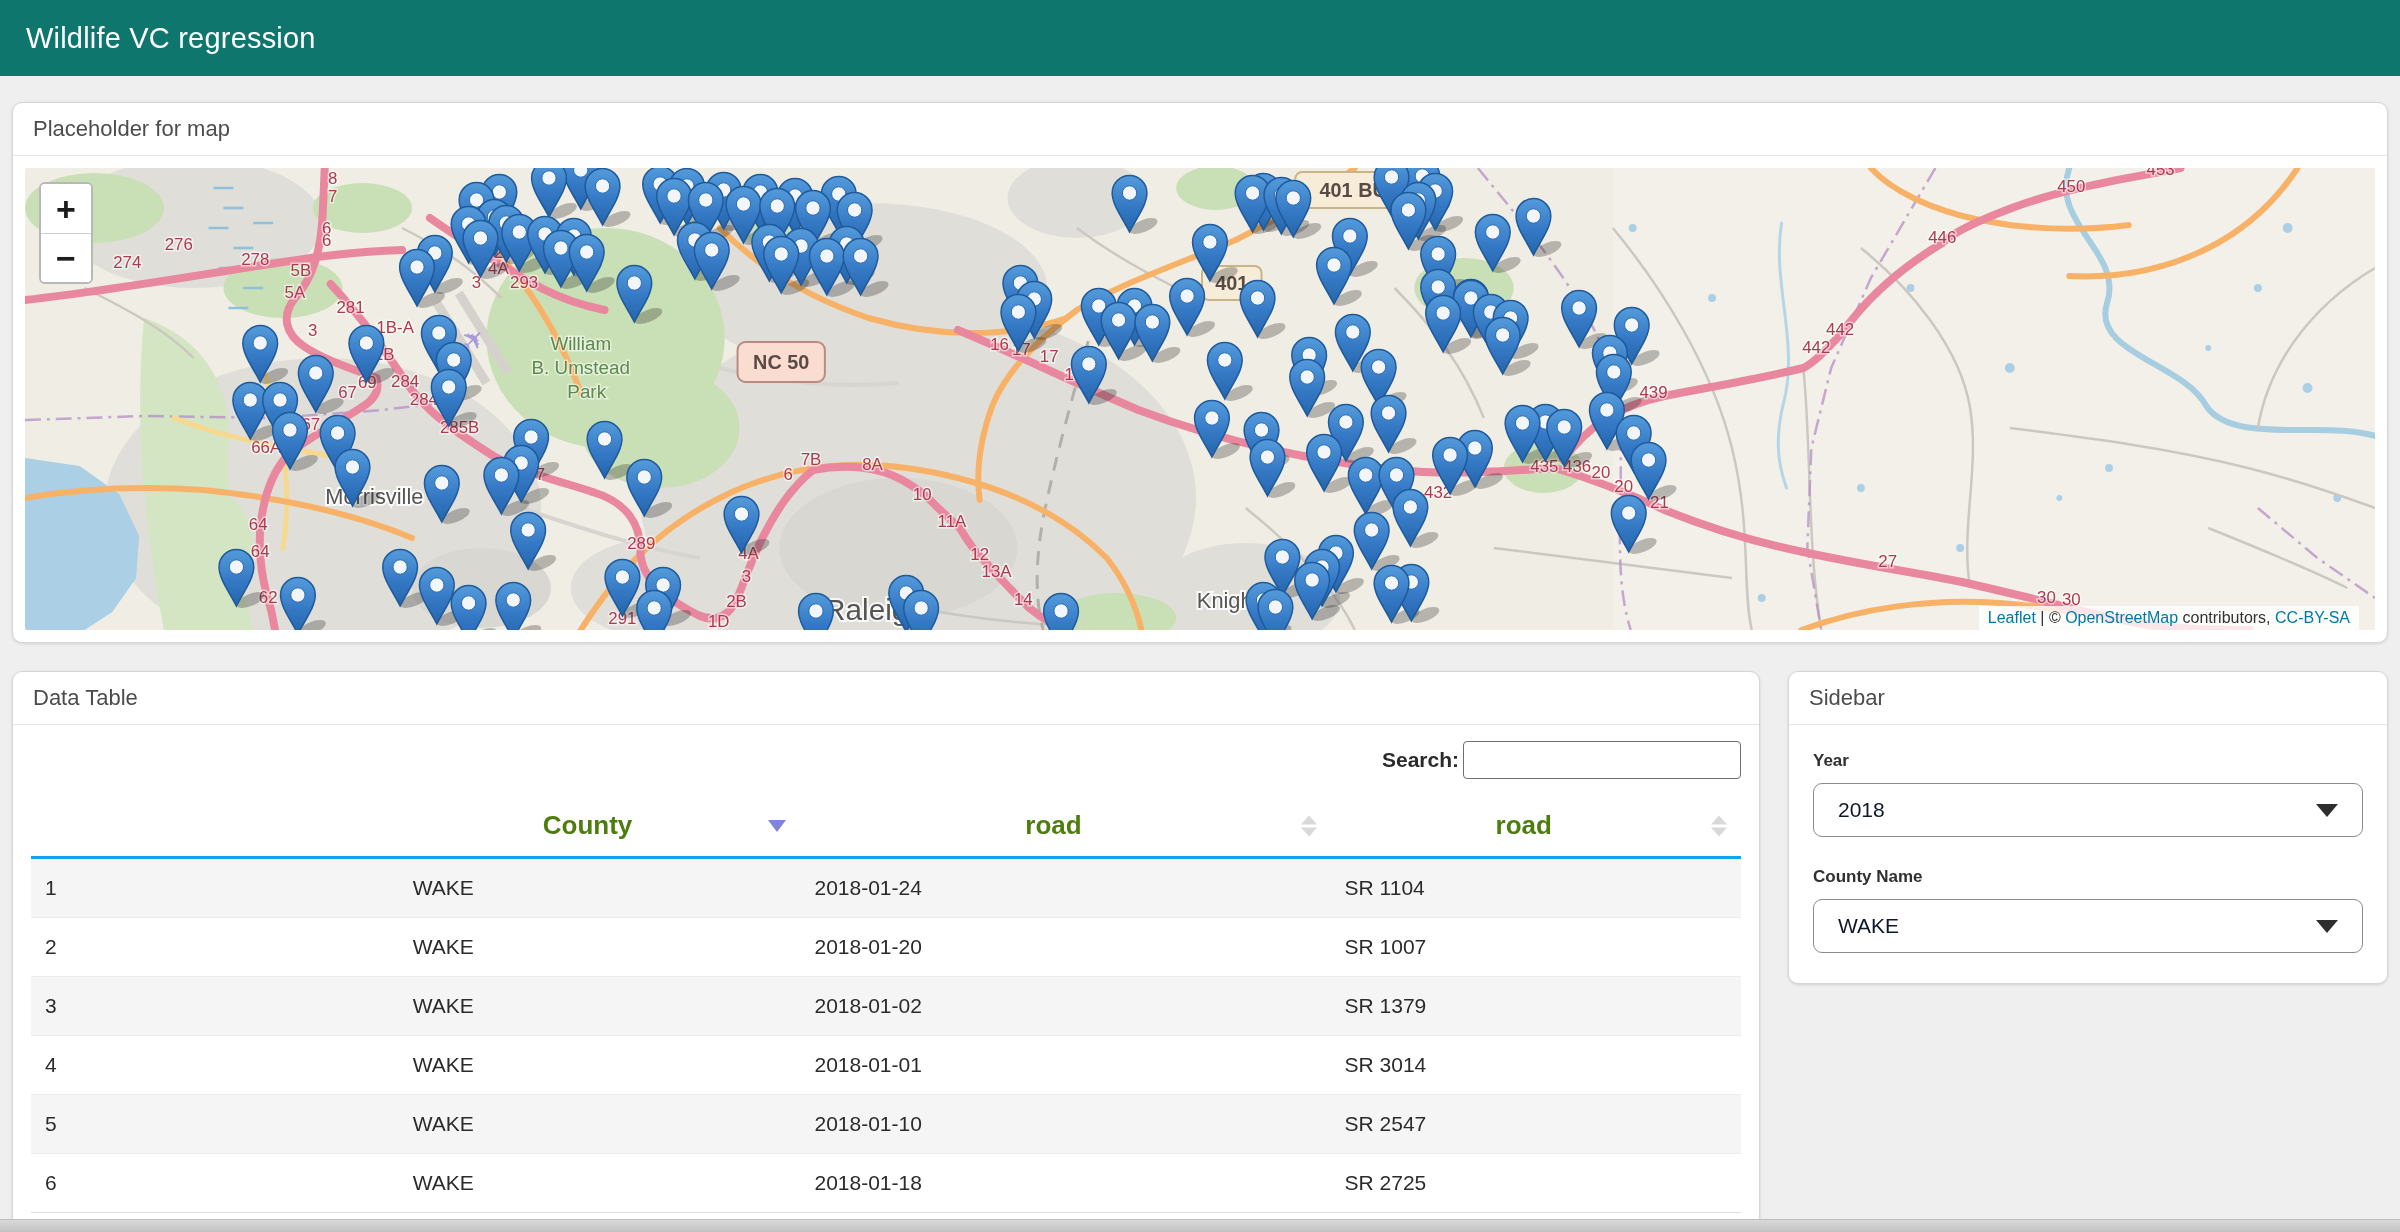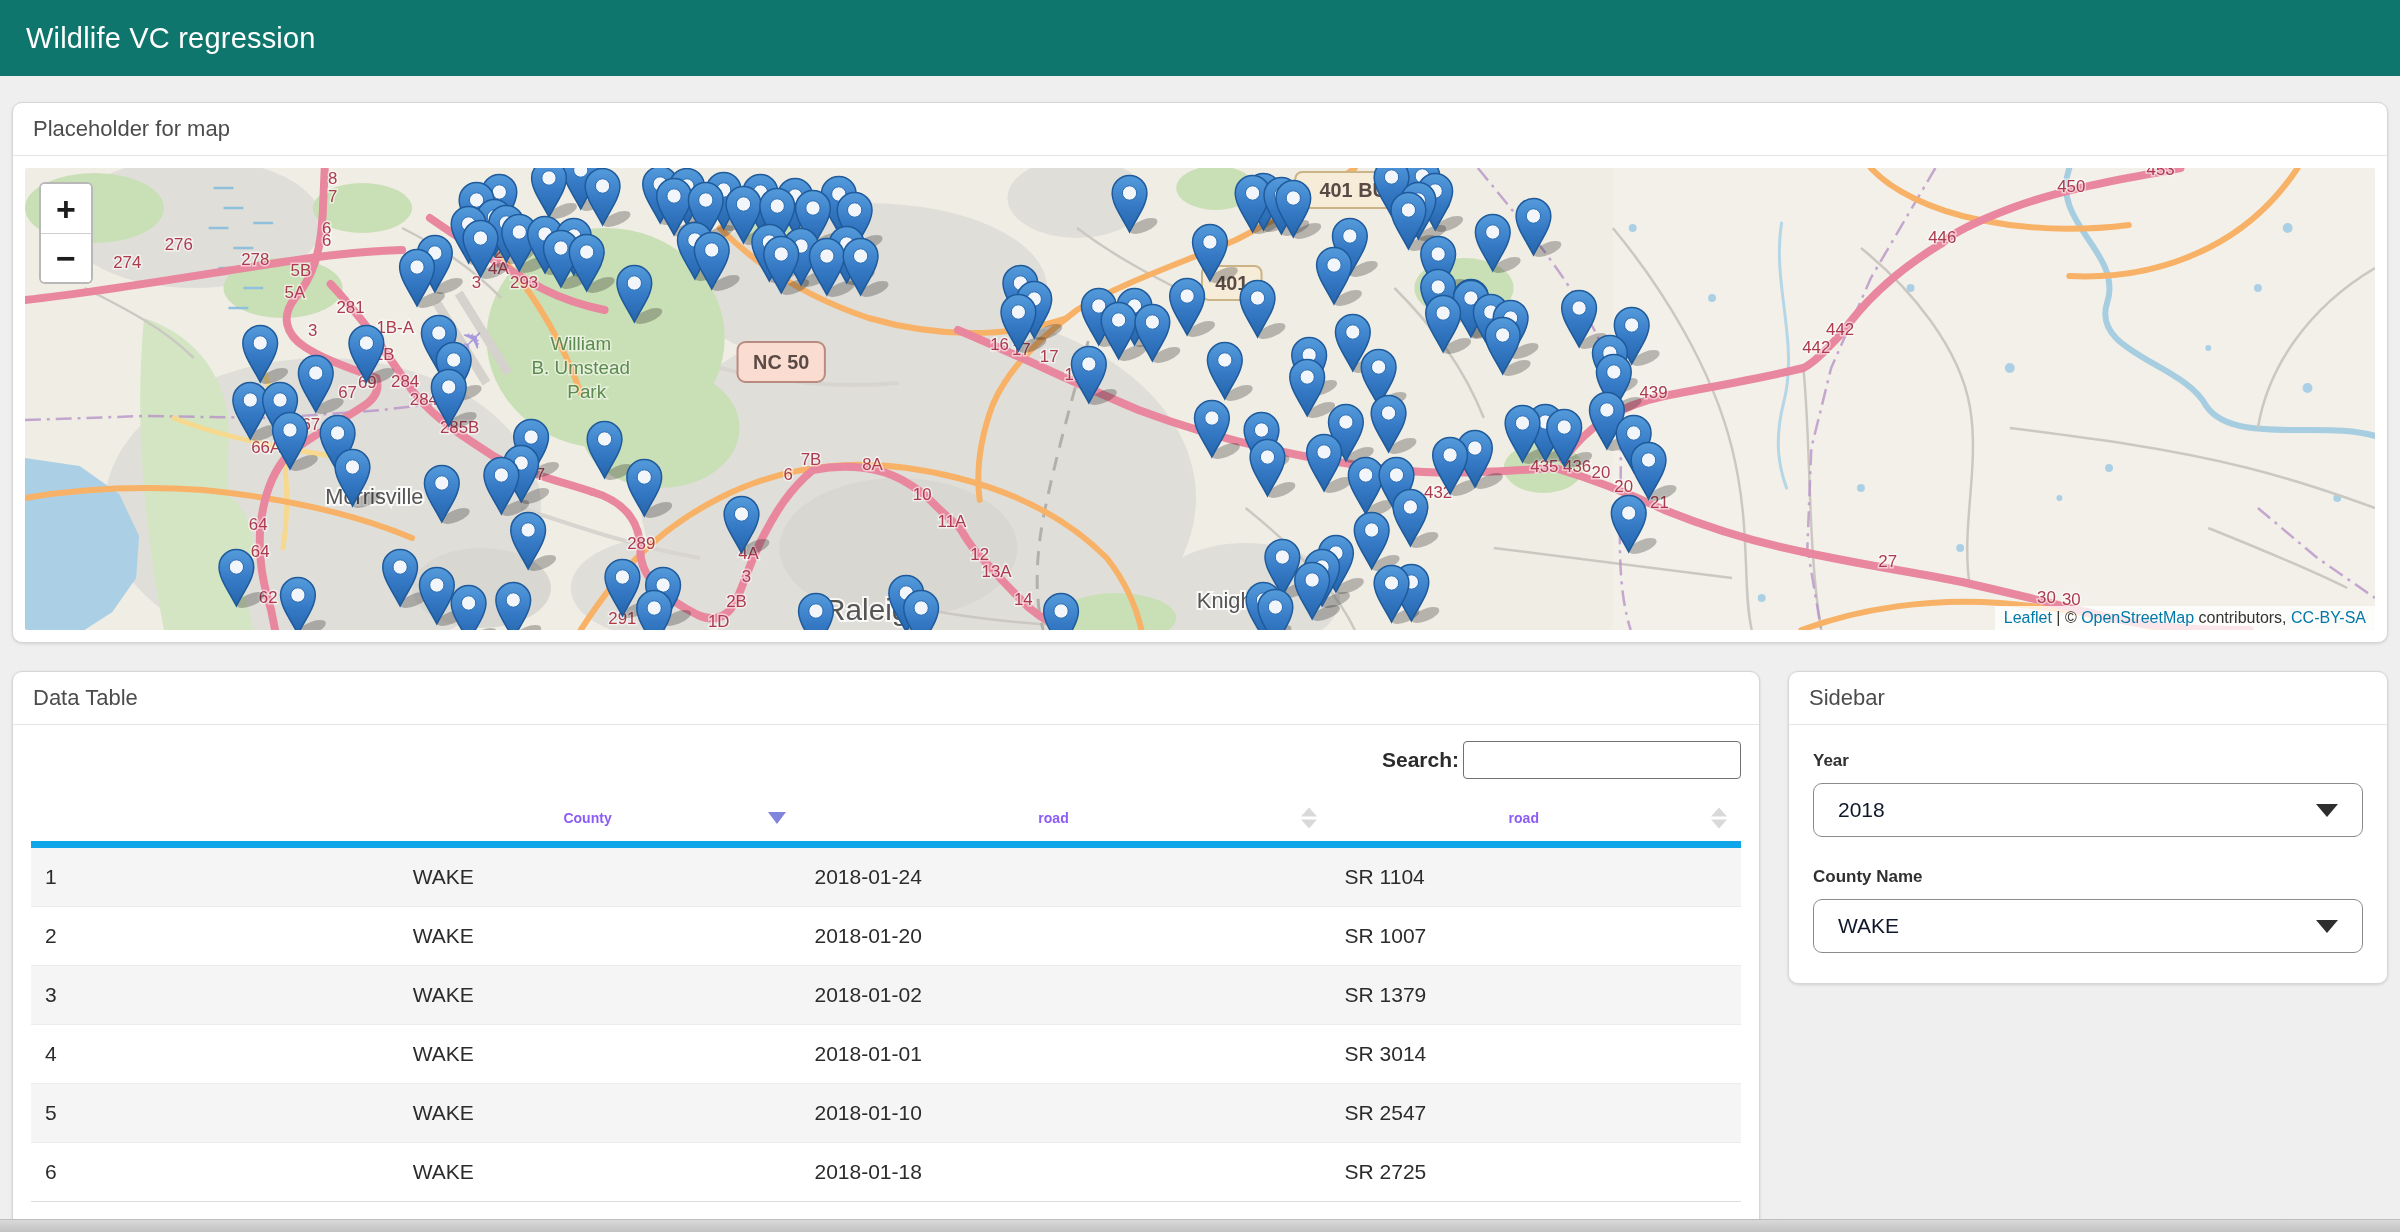--- a/index.html
+++ b/index.html
@@ -20,38 +20,38 @@
   .map-wrap svg { display:block; width:100%; height:462px; }
 
   
   .zoom-ctrl { position:absolute; top:14px; left:14px; width:54px; background:#fff;
                border:2px solid rgba(0,0,0,.28); border-radius:6px; overflow:hidden; }
   .zoom-btn { display:block; width:100%; height:49px; text-align:center; line-height:46px;
               font-size:34px; font-weight:bold; color:#1d1d1d; background:#fff; border:none; cursor:pointer; }
   .zoom-btn + .zoom-btn { border-top:1px solid #cfcfcf; }
 
   
-  .attribution { position:absolute; right:0; bottom:0; background:rgba(255,255,255,.78);
+  .attribution { position:absolute; right:16px; bottom:0; background:rgba(255,255,255,.78);
                  font-size:16px; color:#333; padding:3px 9px; white-space:nowrap; }
   .attribution a { color:#0078A8; text-decoration:none; }
 
   
   .lower { display:flex; gap:28px; margin-top:28px; align-items:flex-start; }
   .table-card { width:1748px; flex:0 0 auto; min-height:700px; }
   .sidebar-card { flex:1 1 auto; }
 
   .table-body { padding:16px 18px 24px 18px; }
   .search-row { display:flex; justify-content:flex-end; align-items:center; gap:4px; }
   .search-row label { font-size:21px; font-weight:bold; color:#2b2b2b; }
   .search-row input { width:278px; height:38px; border:1px solid #707070; border-radius:4px;
                       font-size:20px; padding:0 10px; font-family:inherit; }
 
   table.data { width:100%; border-collapse:collapse; margin-top:16px; }
-  table.data th { font-size:14px; font-weight:bold; color:#8b5cf6; text-align:center;
-                  padding:15px 34px 15px 10px; border-bottom:7px solid #0ea5e9; position:relative; }
+  table.data th { font-size:26px; font-weight:bold; color:#4d7c0f; text-align:center;
+                  padding:15px 34px 15px 10px; border-bottom:3px solid #0ea5e9; position:relative; }
   table.data th.col-index { width:21.5%; }
   table.data th.col-county { width:23.5%; }
   table.data th.col-date { width:31%; }
   table.data th.col-road { width:24%; }
   table.data td { font-size:21px; color:#2b2b2b; padding:17px 14px; text-align:left; border-top:1px solid #ececec; }
   table.data tbody tr:nth-child(odd) td { background:#f5f5f5; }
   table.data tbody tr:last-child td { border-bottom:1px solid #dcdcdc; }
 
   .sort-icon { position:absolute; right:14px; top:50%; transform:translateY(-50%); }
   .tri-desc { width:0; height:0; border-left:9px solid transparent; border-right:9px solid transparent;

